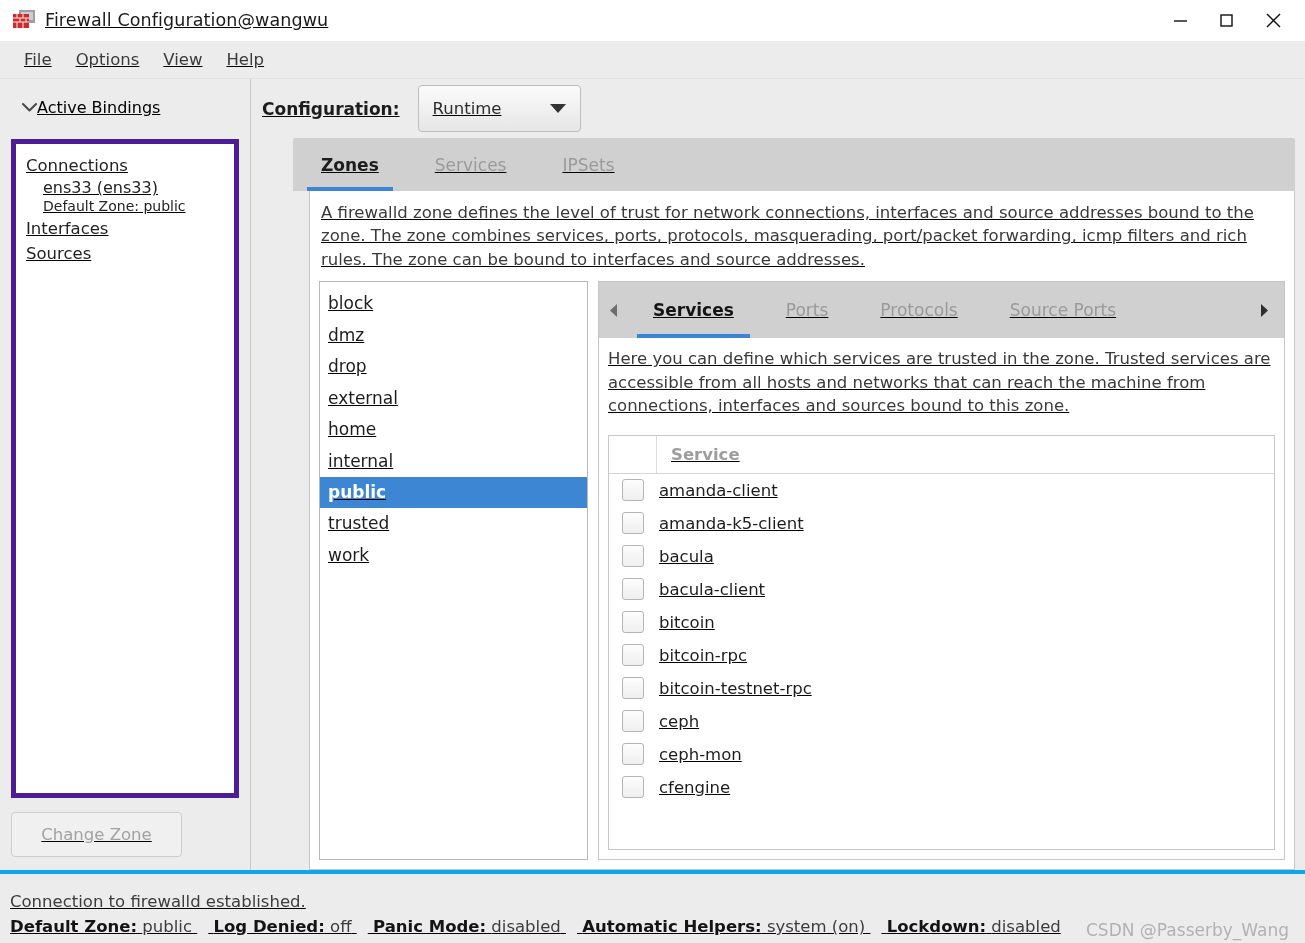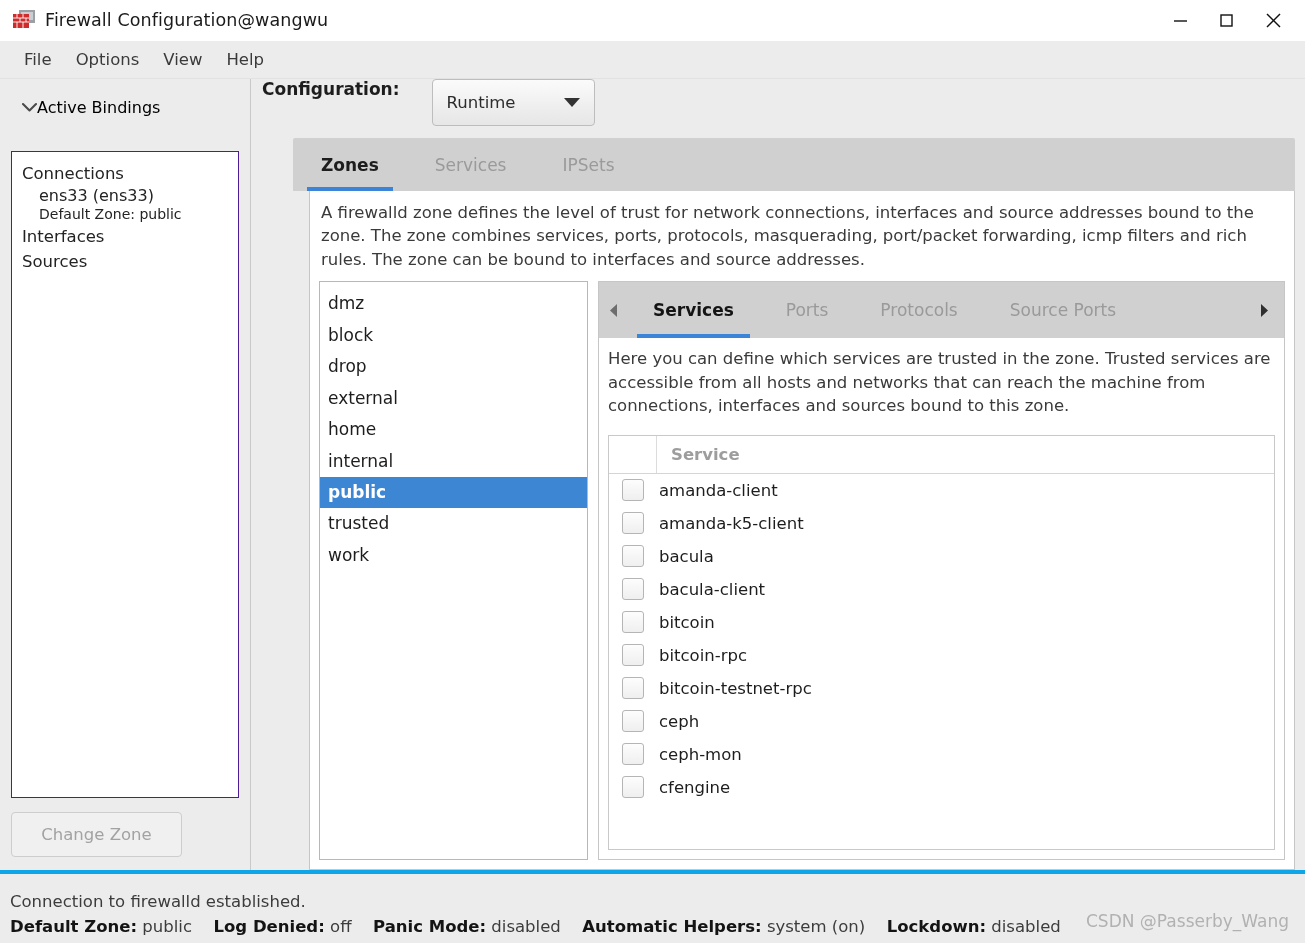--- a/index.html
+++ b/index.html
@@ -8,20 +8,21 @@
     width: 1305px; height: 943px;
     overflow: hidden;
     font-family: "DejaVu Sans", sans-serif;
     background: #ffffff;
   }
   .app {
     width: 1305px; height: 943px;
     display: flex; flex-direction: column;
     background: #e5e5e5;
     position: relative;
+    text-decoration: underline;
   }
 
   
   .titlebar {
     height: 41px;
     background: #ffffff;
     display: flex; align-items: center;
     flex: none;
     border-bottom: 1px solid #ffffff;
   }
@@ -76,23 +77,23 @@
     padding: 0 11px 0 0;
   }
   .bindings-header {
     height: 56px;
     display: flex; align-items: center;
     padding-left: 22px;
   }
   .chev { font-size: 13px; color: #4a4a4a; }
   .bindings-box {
     flex: 1 1 auto;
-    margin: 16px 0 0 11px;
-    background: #ffffff;
-    border: 1px solid #4c1d95;
+    margin: 4px 0 0 11px;
+    background: #ffffff;
+    border: 5px solid #4c1d95;
     padding: 9px 0 0 0;
     min-height: 0;
     overflow: hidden;
   }
   .bind-row { font-size: 16.5px; color: #232323; padding: 3px 0 3px 10px; }
   .bind-sub { padding-left: 27px; }
   .bind-sub .l1 { font-size: 16px; color: #232323; line-height: 1.25; }
   .bind-sub .l2 { font-size: 14px; color: #232323; line-height: 1.25; }
   .sidebar-footer {
     height: 72px; flex: none;
@@ -112,22 +113,21 @@
   
   .main {
     flex: 1 1 auto;
     display: flex; flex-direction: column;
     min-width: 0;
     padding: 0 10px 0 9px;
     background: #ececec;
   }
   .config-row {
     height: 59px; flex: none;
-    display: flex; 
-    gap: 14px;
+    display: flex; align-items: center;
     padding-left: 2px;
   }
   .config-label { font-size: 17px; font-weight: bold; color: #1d1d1d; }
   .combo {
     width: 163px; height: 47px;
     background: linear-gradient(#fbfbfb, #e6e6e6);
     border: 1px solid #bdbdbd;
     border-radius: 4px;
     display: flex; align-items: center;
     padding: 0 14px;
@@ -307,21 +307,21 @@
     padding: 18px 0 7px 10px;
   }
   .status-line1 { font-size: 16.5px; color: #3c3c3c; padding-bottom: 6px; }
   .status-line2 { font-size: 16.5px; color: #2a2a2a; white-space: nowrap; }
   .status-line2 b { font-weight: bold; color: #141414; }
   .status-line2 .val { color: #3c3c3c; font-weight: normal; }
   .sgap { display: inline-block; width: 11px; }
 
   .watermark {
     position: absolute;
-    right: 16px; bottom: 12px;
+    right: 16px; bottom: 3px;
     font-size: 17px;
     color: rgba(130,130,130,0.55);
     pointer-events: none;
     white-space: nowrap;
   }
 </style>
 </head>
 <body>
 
 <div class="app">
@@ -413,22 +413,22 @@
           <div class="tab">Services</div>
           <div class="tab">IPSets</div>
         </div>
 
         <div class="tabpanel">
           <div class="zone-desc">A firewalld zone defines the level of trust for network connections, interfaces and source addresses bound to the zone. The zone combines services, ports, protocols, masquerading, port/packet forwarding, icmp filters and rich rules. The zone can be bound to interfaces and source addresses.</div>
 
           <div class="split">
 
             <div class="zonelist">
+              <div class="zone-item">block</div>
               <div class="zone-item">dmz</div>
-              <div class="zone-item">block</div>
               <div class="zone-item">drop</div>
               <div class="zone-item">external</div>
               <div class="zone-item">home</div>
               <div class="zone-item">internal</div>
               <div class="zone-item selected">public</div>
               <div class="zone-item">trusted</div>
               <div class="zone-item">work</div>
             </div>
 
             <div class="inner">

